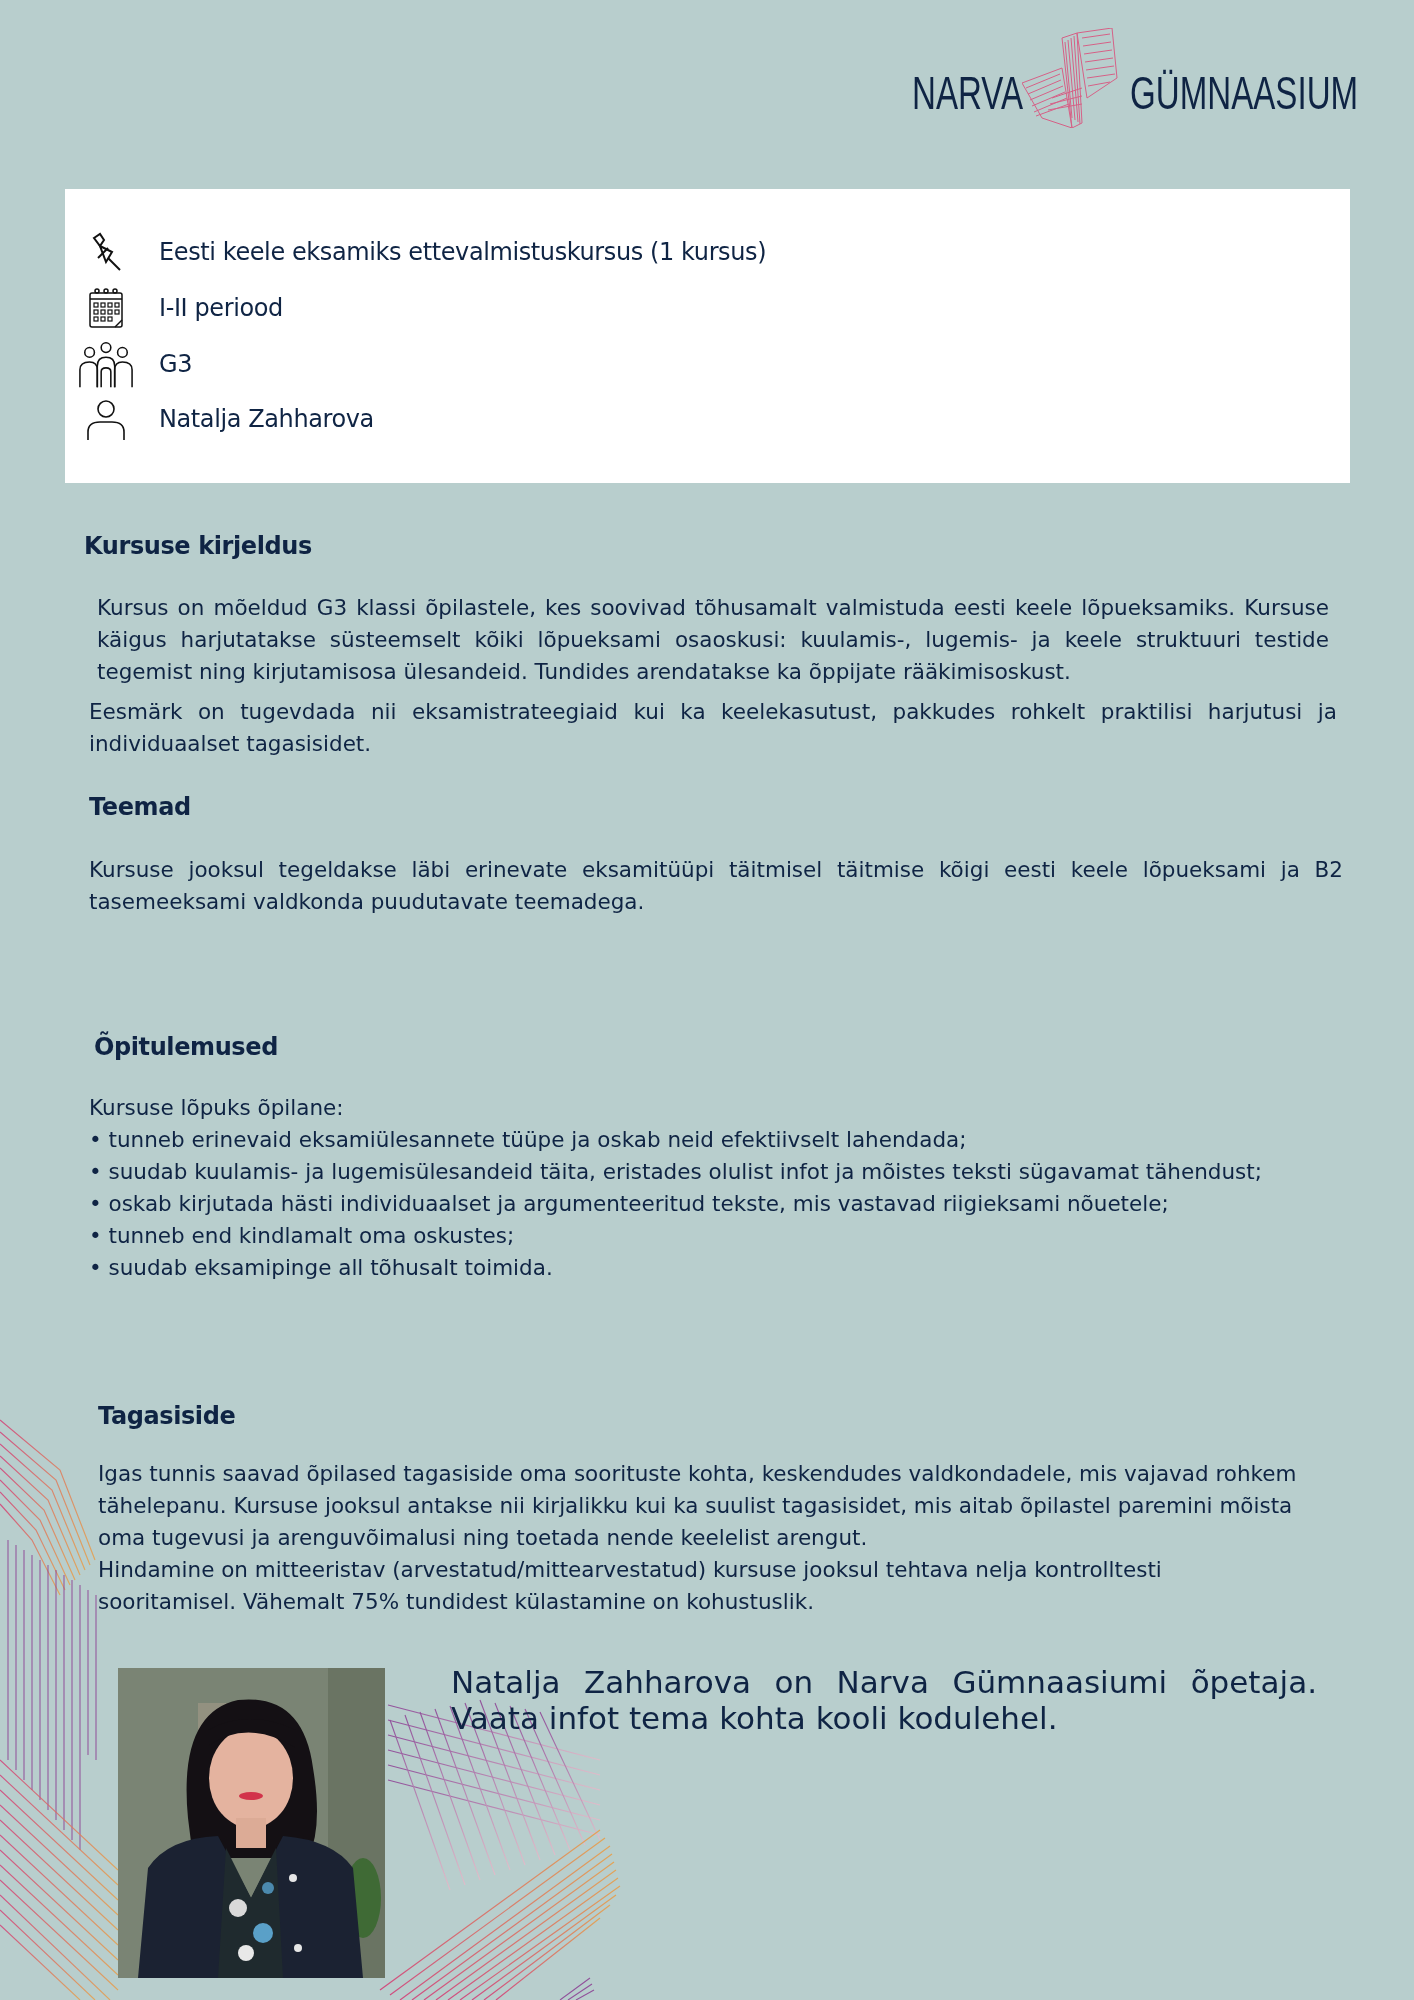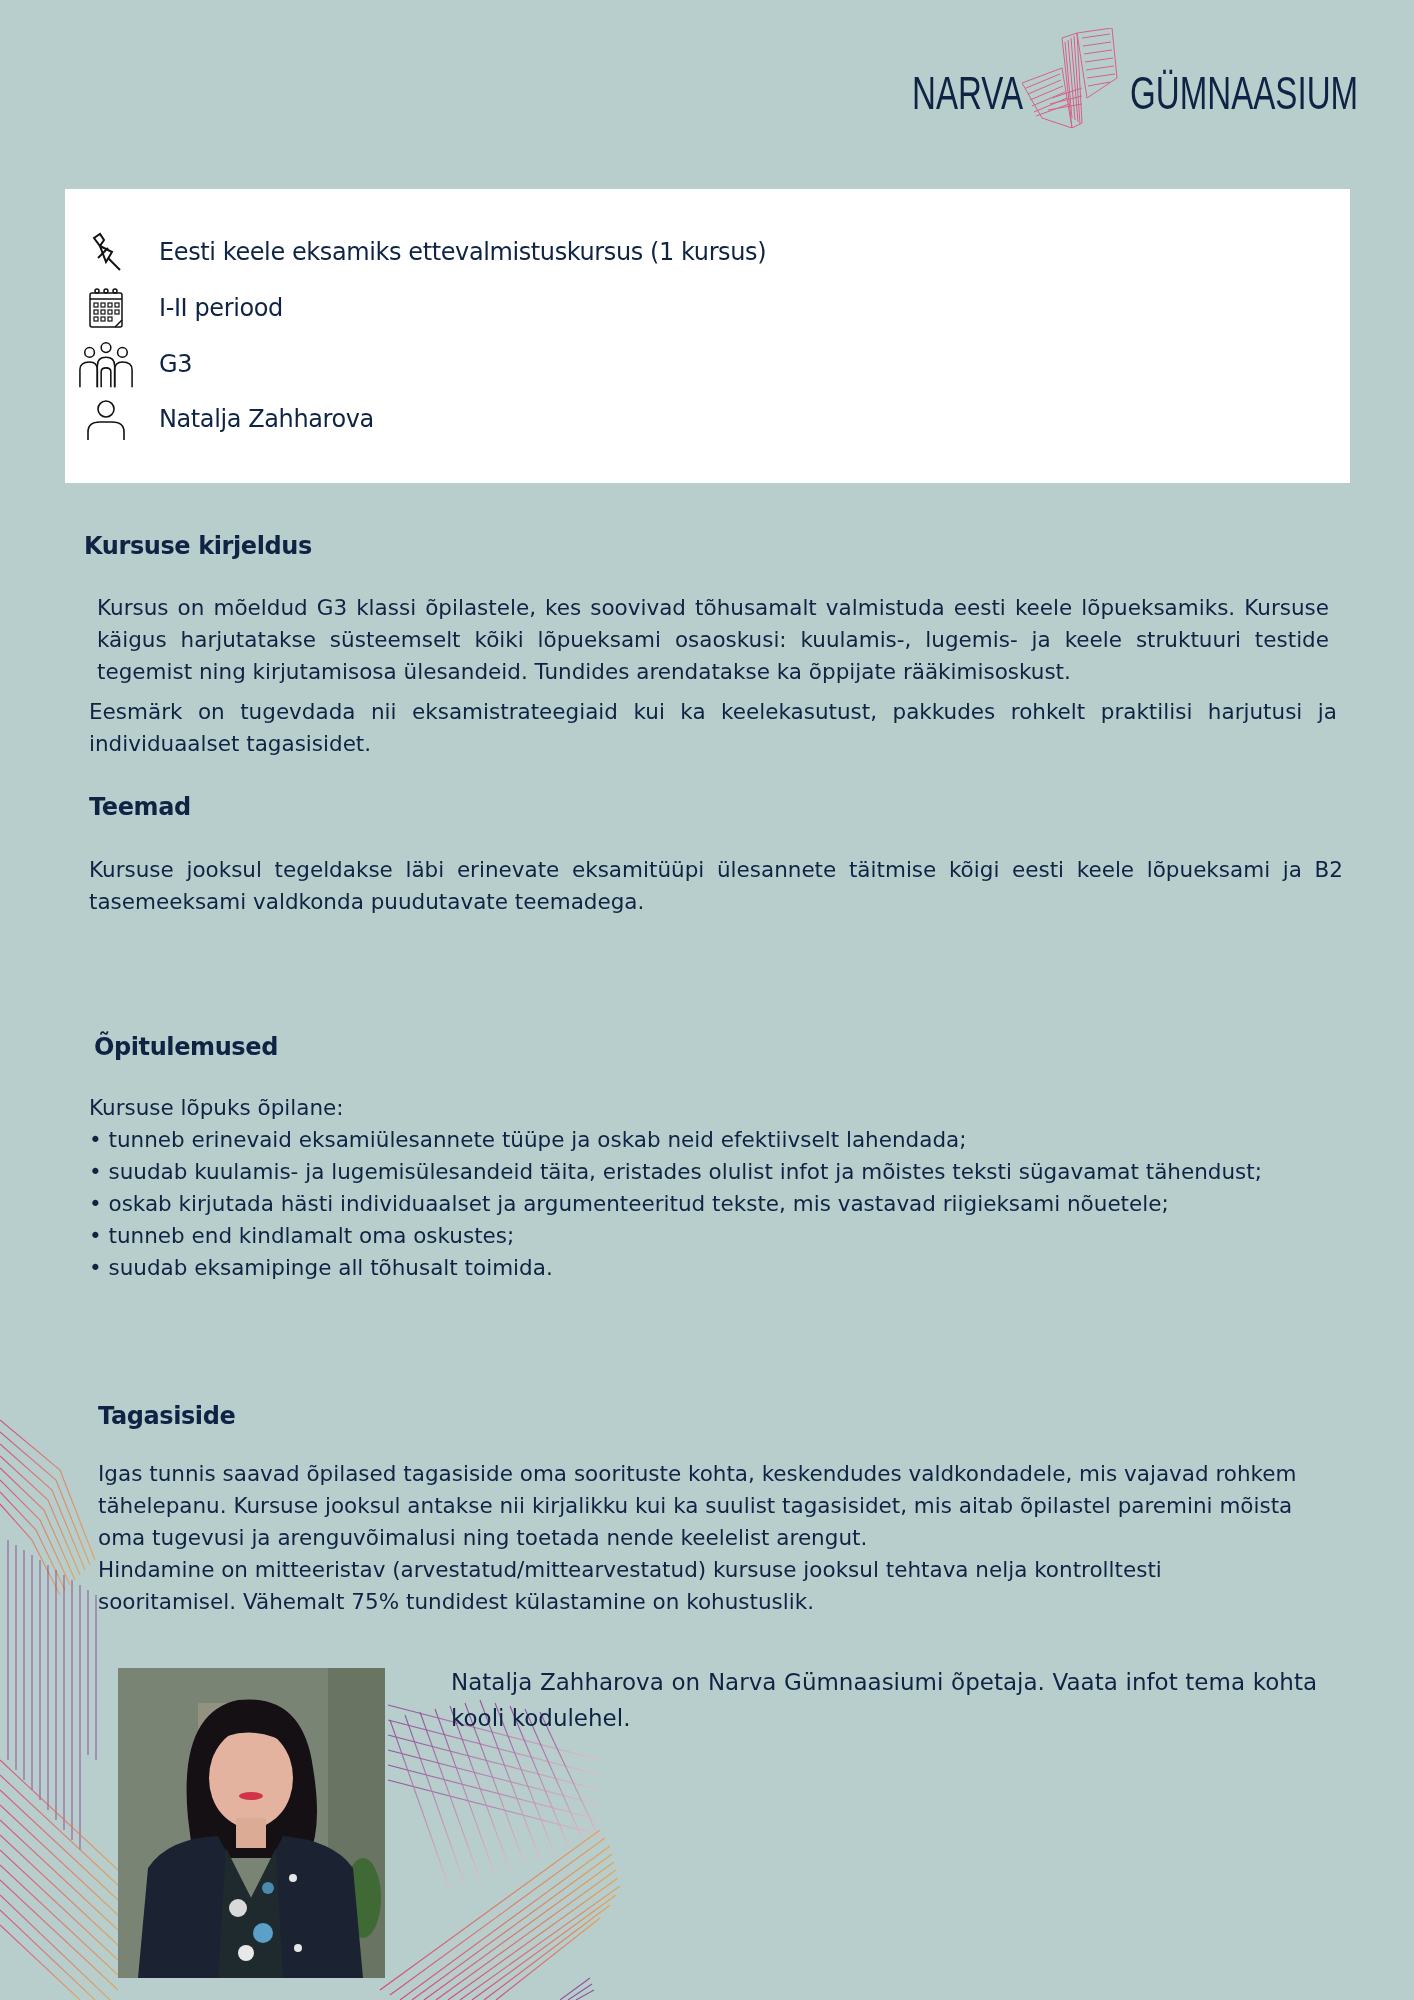--- a/index.html
+++ b/index.html
@@ -251,21 +251,21 @@
   </div>
 </div>
 
 <h2 style="left:84px; top:532px;">Kursuse kirjeldus</h2>
 <div class="para justify" style="left:89px; top:584px; width:1248px;">
   <p style="margin:8px;">Kursus on mõeldud G3 klassi õpilastele, kes soovivad tõhusamalt valmistuda eesti keele lõpueksamiks. Kursuse käigus harjutatakse süsteemselt kõiki lõpueksami osaoskusi: kuulamis-, lugemis- ja keele struktuuri testide tegemist ning kirjutamisosa ülesandeid. Tundides arendatakse ka õppijate rääkimisoskust.</p>
   <p style="margin:0;">Eesmärk on tugevdada nii eksamistrateegiaid kui ka keelekasutust, pakkudes rohkelt praktilisi harjutusi ja individuaalset tagasisidet.</p>
 </div>
 
 <h2 style="left:89px; top:793px;">Teemad</h2>
-<p class="para justify" style="left:89px; top:854px; width:1254px;">Kursuse jooksul tegeldakse läbi erinevate eksamitüüpi ülesannete täitmise kõigi eesti keele lõpueksami ja B2 tasemeeksami valdkonda puudutavate teemadega.</p>
+<p class="para justify" style="left:89px; top:854px; width:1254px;">Kursuse jooksul tegeldakse läbi erinevate eksamitüüpi täitmisel täitmise kõigi eesti keele lõpueksami ja B2 tasemeeksami valdkonda puudutavate teemadega.</p>
 
 <h2 style="left:94px; top:1033px;">Õpitulemused</h2>
 <div class="para" style="left:89px; top:1092px; width:1290px;">
   <div>Kursuse lõpuks õpilane:</div>
   <ul class="bullet-list">
     <li>• tunneb erinevaid eksamiülesannete tüüpe ja oskab neid efektiivselt lahendada;</li>
     <li>• suudab kuulamis- ja lugemisülesandeid täita, eristades olulist infot ja mõistes teksti sügavamat tähendust;</li>
     <li>• oskab kirjutada hästi individuaalset ja argumenteeritud tekste, mis vastavad riigieksami nõuetele;</li>
     <li>• tunneb end kindlamalt oma oskustes;</li>
     <li>• suudab eksamipinge all tõhusalt toimida.</li>
@@ -298,13 +298,13 @@
     <path d="M108 180 L133 230 L158 180 L165 310 L100 310 Z" fill="#1f2a2e"></path>
     <circle cx="120" cy="240" r="9" fill="#d9d9d9"></circle>
       <circle cx="145" cy="265" r="10" fill="#5aa0c8"></circle>
     <circle cx="128" cy="285" r="8" fill="#e8e8e8"></circle>
       <circle cx="150" cy="220" r="6" fill="#4b89ad"></circle>
     <circle cx="175" cy="210" r="4" fill="#e6e6e6"></circle>
       <circle cx="180" cy="280" r="4" fill="#e6e6e6"></circle>
   </svg>
 </div>
 
-<p class="para justify" style="left:451px; top:1664px; width:866px; font-size:23px; line-height:36px;">Natalja Zahharova on Narva Gümnaasiumi õpetaja. Vaata infot tema kohta kooli kodulehel.</p>
+<p class="para justify" style="left:451px; top:1664px; width:866px; font-size:31px; line-height:36px;">Natalja Zahharova on Narva Gümnaasiumi õpetaja. Vaata infot tema kohta kooli kodulehel.</p>
 
 </body></html>

